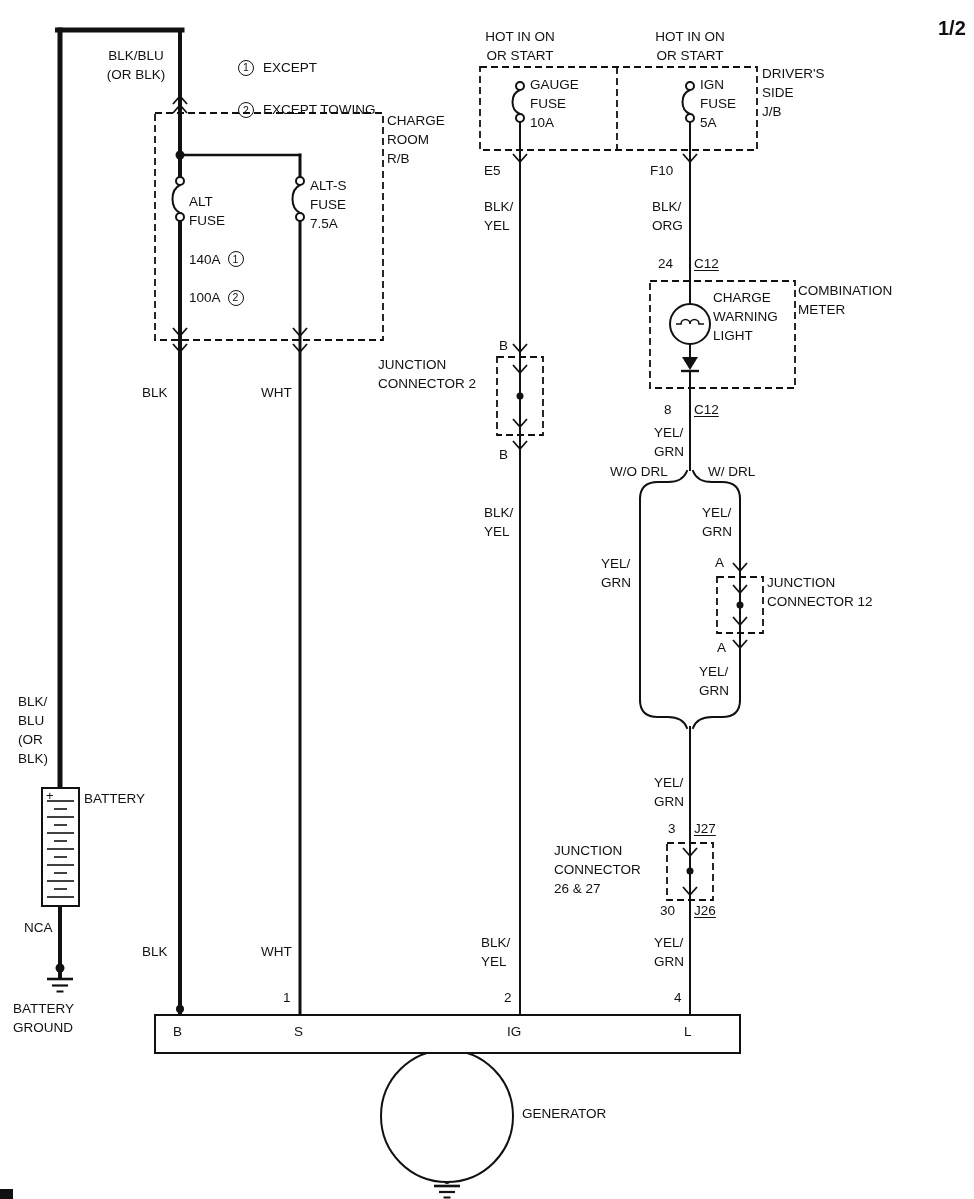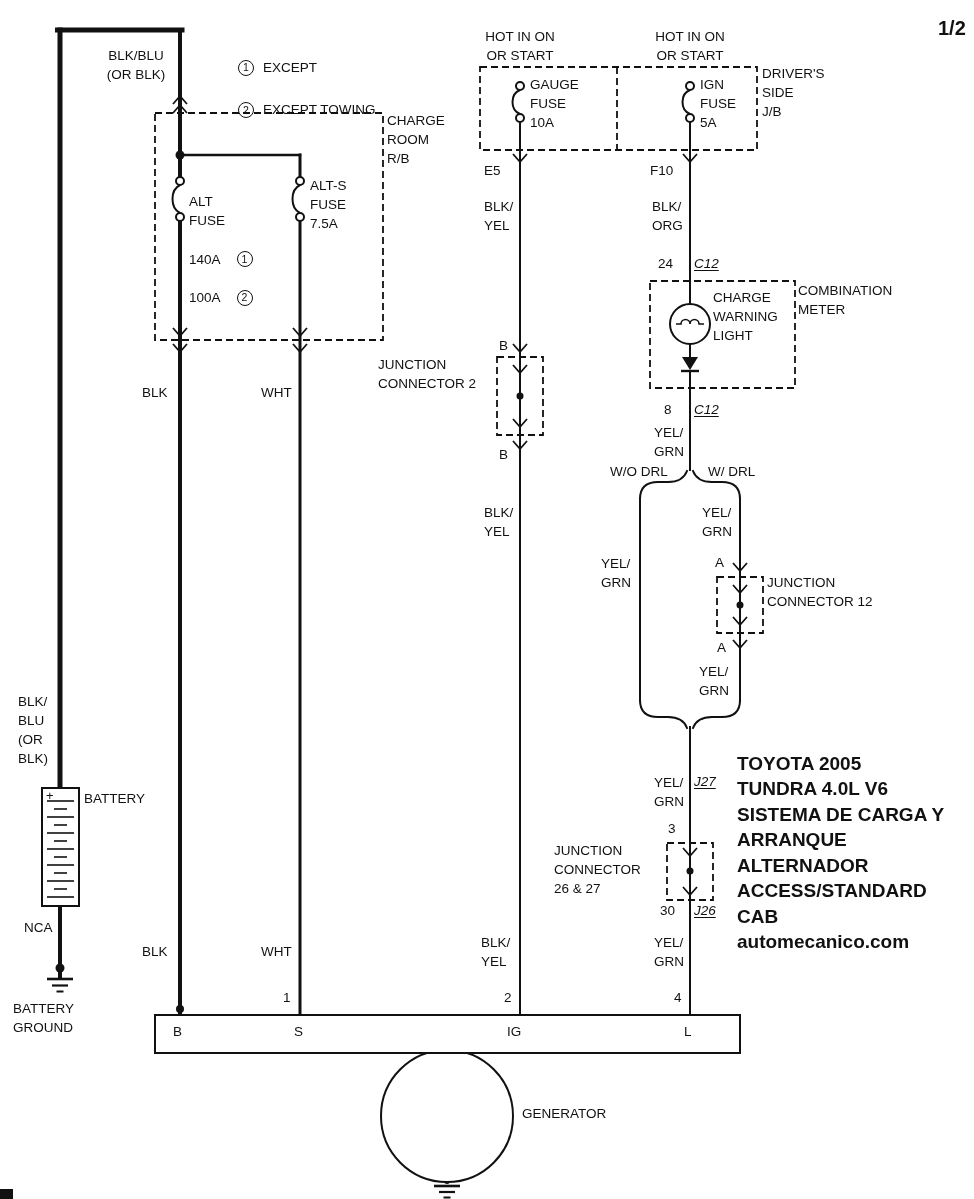--- a/index.html
+++ b/index.html
@@ -5,29 +5,29 @@
   * { margin:0; padding:0; box-sizing:border-box; }
   html,body { background:#fff; }
   .diagram {
     position:relative; width:974px; height:1199px; background:#fff;
     font-family:"Liberation Sans","DejaVu Sans",sans-serif; color:#111; overflow:hidden;
   }
   .diagram svg { position:absolute; left:0; top:0; }
   .lbl { position:absolute; font-size:13.5px; line-height:1.42; white-space:pre-line; color:#111; }
   .ctr { text-align:center; }
   .rt  { text-align:left; }
-  .u   { text-decoration:underline; text-underline-offset:2px;font-style:italic; }
+  .u   { text-decoration:underline; text-underline-offset:2px; }
   .pg  { font-size:20px; font-weight:bold; }
   .title-block { font-size:19px; font-weight:bold; line-height:1.34; white-space:pre-line; }
   .circ {
     display:inline-flex; width:16px; height:16px; border:1.3px solid #111; border-radius:50%;
     align-items:center; justify-content:center; font-size:10.5px; line-height:1; flex:none;
   }
   .legend-row { display:flex; align-items:center; gap:9px; margin-bottom:4px; }
-  .fuse-line  { display:flex; align-items:center; gap:16px; }
+  .fuse-line  { display:flex; align-items:center; gap:7px; }
 </style>
 </head>
 <body>
 
 <div class="diagram">
 
   <svg width="974" height="1199" viewBox="0 0 974 1199">
 
     <g stroke="#111" fill="none" stroke-linecap="square">
       <g stroke-width="5">
@@ -256,37 +256,29 @@
   <div class="lbl" style="left:715px;top:553px">A</div>
   <div class="lbl" style="left:767px;top:573px">JUNCTION
 CONNECTOR 12</div>
   <div class="lbl" style="left:717px;top:638px">A</div>
   <div class="lbl" style="left:699px;top:662px">YEL/
 GRN</div>
 
   <div class="lbl" style="left:654px;top:773px">YEL/
 GRN</div>
   <div class="lbl rt" style="left:668px;top:819px;width:14px">3</div>
-  <div class="lbl u" style="left:694px;top:772px">J27</div>
+  <div class="lbl u" style="left:694px;top:819px">J27</div>
   <div class="lbl rt" style="left:554px;top:841px;width:104px">JUNCTION
 CONNECTOR
 26 &amp; 27</div>
   <div class="lbl rt" style="left:660px;top:901px;width:22px">30</div>
   <div class="lbl u" style="left:694px;top:901px">J26</div>
   <div class="lbl" style="left:654px;top:933px">YEL/
 GRN</div>
 
-  <div class="lbl title-block" style="left:737px;top:751px">TOYOTA 2005
-TUNDRA 4.0L V6
-SISTEMA DE CARGA Y
-ARRANQUE
-ALTERNADOR
-ACCESS/STANDARD
-CAB
-automecanico.com</div>
 
   <div class="lbl" style="left:18px;top:692px">BLK/
 BLU
 (OR
 BLK)</div>
   <div class="lbl" style="left:84px;top:789px">BATTERY</div>
   <div class="lbl" style="left:46px;top:787px;font-size:13px">+</div>
   <div class="lbl" style="left:24px;top:918px">NCA</div>
   <div class="lbl" style="left:13px;top:999px">BATTERY
 GROUND</div>

